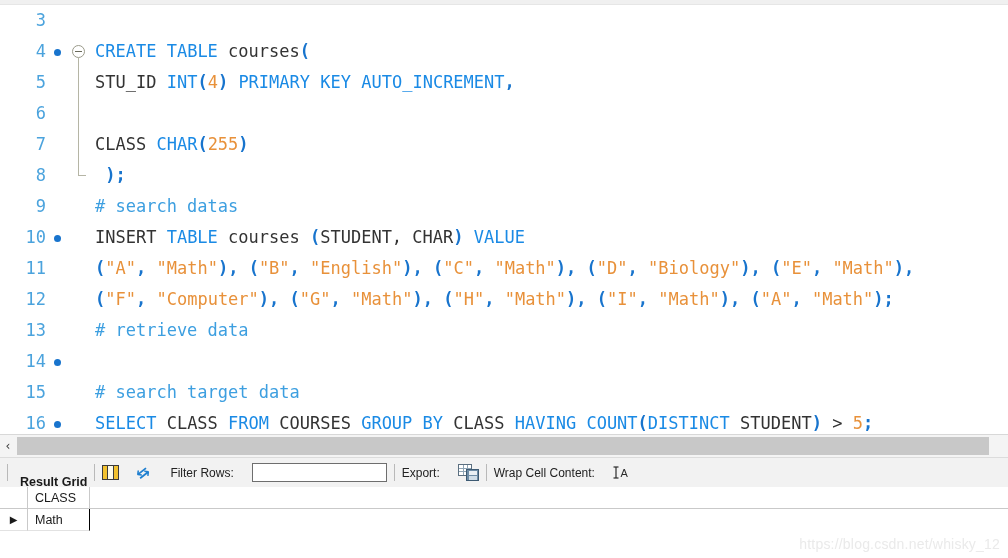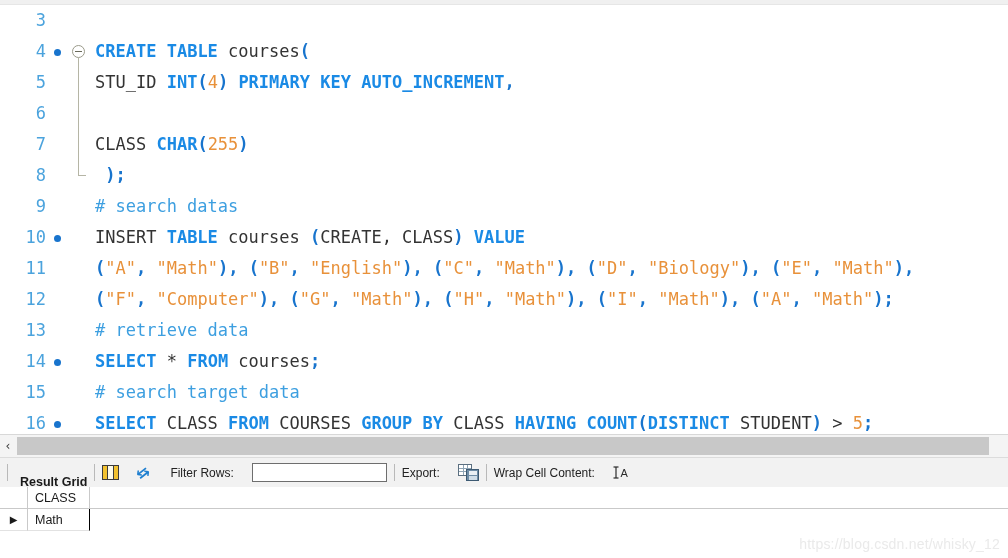--- a/index.html
+++ b/index.html
@@ -111,21 +111,21 @@
   }
 
   .code-text {
     position: absolute;
     left: 95px;
     top: 0;
     white-space: pre;
   }
 
   
-  .kw       { color: #1a8ae5; font-weight: bold; }
+  .kw       { color: #1a8ae5; font-weight: normal; }
   .ident    { color: #333333; margin-top: 35px; }
   .cmt      { color: #3d9fe0; }
   .str      { color: #e8913a; }
   .num      { color: #e8913a; }
   .punct    { color: #1874cd; font-weight: bold; }
   .op       { color: #333333; }
 
   
   .hscroll-wrap {
     position: absolute;
@@ -387,25 +387,25 @@
     <div class="fold-rail"></div>
     <div class="fold-rail-foot"></div>
     <div id="code-lines">
         <div class="code-line"><span class="lnum">3</span></div>
         <div class="code-line"><span class="lnum">4</span><span class="bullet"></span><span class="fold-box"></span><span class="code-text"><span class="kw">CREATE</span><span class="op"> </span><span class="kw">TABLE</span><span class="ident"> courses</span><span class="punct">(</span></span></div>
         <div class="code-line"><span class="lnum">5</span><span class="code-text"><span class="ident">STU_ID </span><span class="kw">INT</span><span class="punct">(</span><span class="num">4</span><span class="punct">)</span><span class="op"> </span><span class="kw">PRIMARY</span><span class="op"> </span><span class="kw">KEY</span><span class="op"> </span><span class="kw">AUTO_INCREMENT</span><span class="punct">,</span></span></div>
         <div class="code-line"><span class="lnum">6</span></div>
         <div class="code-line"><span class="lnum">7</span><span class="code-text"><span class="ident">CLASS </span><span class="kw">CHAR</span><span class="punct">(</span><span class="num">255</span><span class="punct">)</span></span></div>
         <div class="code-line"><span class="lnum">8</span><span class="code-text"><span class="op"> </span><span class="punct">);</span></span></div>
         <div class="code-line"><span class="lnum">9</span><span class="code-text"><span class="cmt"># search datas</span></span></div>
-        <div class="code-line"><span class="lnum">10</span><span class="bullet"></span><span class="code-text"><span class="ident">INSERT </span><span class="kw">TABLE</span><span class="ident"> courses </span><span class="punct">(</span><span class="ident">CREATE, CLASS</span><span class="punct">)</span><span class="op"> </span><span class="kw">VALUE</span></span></div>
+        <div class="code-line"><span class="lnum">10</span><span class="bullet"></span><span class="code-text"><span class="ident">INSERT </span><span class="kw">TABLE</span><span class="ident"> courses </span><span class="punct">(</span><span class="ident">STUDENT, CHAR</span><span class="punct">)</span><span class="op"> </span><span class="kw">VALUE</span></span></div>
         <div class="code-line"><span class="lnum">11</span><span class="code-text"><span class="punct">(</span><span class="str">"A"</span><span class="punct">,</span><span class="op"> </span><span class="str">"Math"</span><span class="punct">),</span><span class="op"> </span><span class="punct">(</span><span class="str">"B"</span><span class="punct">,</span><span class="op"> </span><span class="str">"English"</span><span class="punct">),</span><span class="op"> </span><span class="punct">(</span><span class="str">"C"</span><span class="punct">,</span><span class="op"> </span><span class="str">"Math"</span><span class="punct">),</span><span class="op"> </span><span class="punct">(</span><span class="str">"D"</span><span class="punct">,</span><span class="op"> </span><span class="str">"Biology"</span><span class="punct">),</span><span class="op"> </span><span class="punct">(</span><span class="str">"E"</span><span class="punct">,</span><span class="op"> </span><span class="str">"Math"</span><span class="punct">),</span></span></div>
         <div class="code-line"><span class="lnum">12</span><span class="code-text"><span class="punct">(</span><span class="str">"F"</span><span class="punct">,</span><span class="op"> </span><span class="str">"Computer"</span><span class="punct">),</span><span class="op"> </span><span class="punct">(</span><span class="str">"G"</span><span class="punct">,</span><span class="op"> </span><span class="str">"Math"</span><span class="punct">),</span><span class="op"> </span><span class="punct">(</span><span class="str">"H"</span><span class="punct">,</span><span class="op"> </span><span class="str">"Math"</span><span class="punct">),</span><span class="op"> </span><span class="punct">(</span><span class="str">"I"</span><span class="punct">,</span><span class="op"> </span><span class="str">"Math"</span><span class="punct">),</span><span class="op"> </span><span class="punct">(</span><span class="str">"A"</span><span class="punct">,</span><span class="op"> </span><span class="str">"Math"</span><span class="punct">);</span></span></div>
         <div class="code-line"><span class="lnum">13</span><span class="code-text"><span class="cmt"># retrieve data</span></span></div>
-        <div class="code-line"><span class="lnum">14</span><span class="bullet"></span><span class="code-text"><span class="kw">SELECT</span><span class="op"> </span><span class="ident">*</span><span class="op"> </span><span class="kw">FROM</span><span class="ident"> courses</span><span class="punct">;</span></span></div>
+        <div class="code-line"><span class="lnum">14</span><span class="bullet"></span></div>
         <div class="code-line"><span class="lnum">15</span><span class="code-text"><span class="cmt"># search target data</span></span></div>
         <div class="code-line"><span class="lnum">16</span><span class="bullet"></span><span class="code-text"><span class="kw">SELECT</span><span class="ident"> CLASS </span><span class="kw">FROM</span><span class="ident"> COURSES </span><span class="kw">GROUP</span><span class="op"> </span><span class="kw">BY</span><span class="ident"> CLASS </span><span class="kw">HAVING</span><span class="op"> </span><span class="kw">COUNT</span><span class="punct">(</span><span class="kw">DISTINCT</span><span class="ident"> STUDENT</span><span class="punct">)</span><span class="op"> </span><span class="op">&gt;</span><span class="op"> </span><span class="num">5</span><span class="punct">;</span></span></div>
       </div>
   </div>
 
   <div class="hscroll-wrap">
     <div class="hscroll-left">‹</div>
     <div class="hscroll-thumb"></div>
   </div>
 

